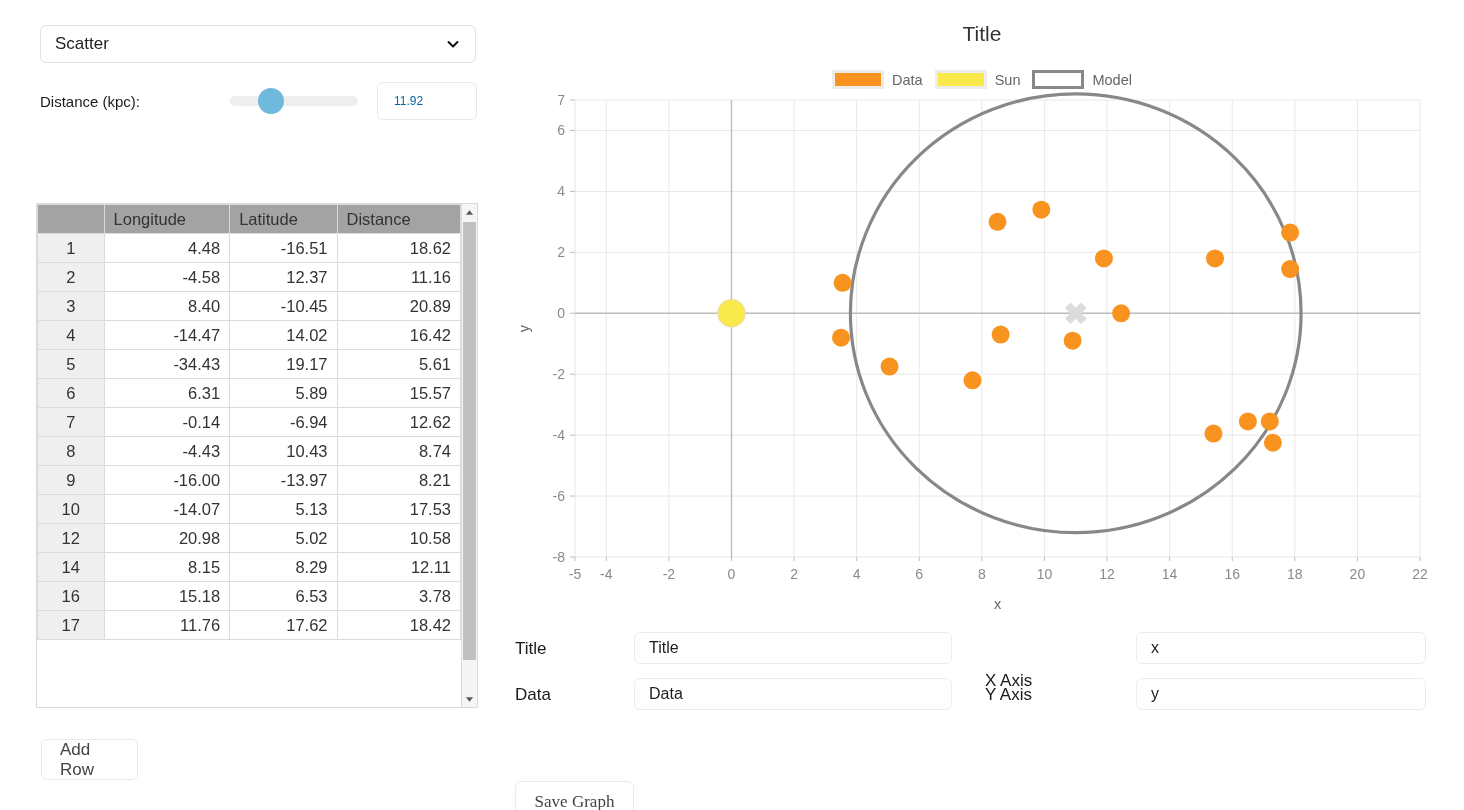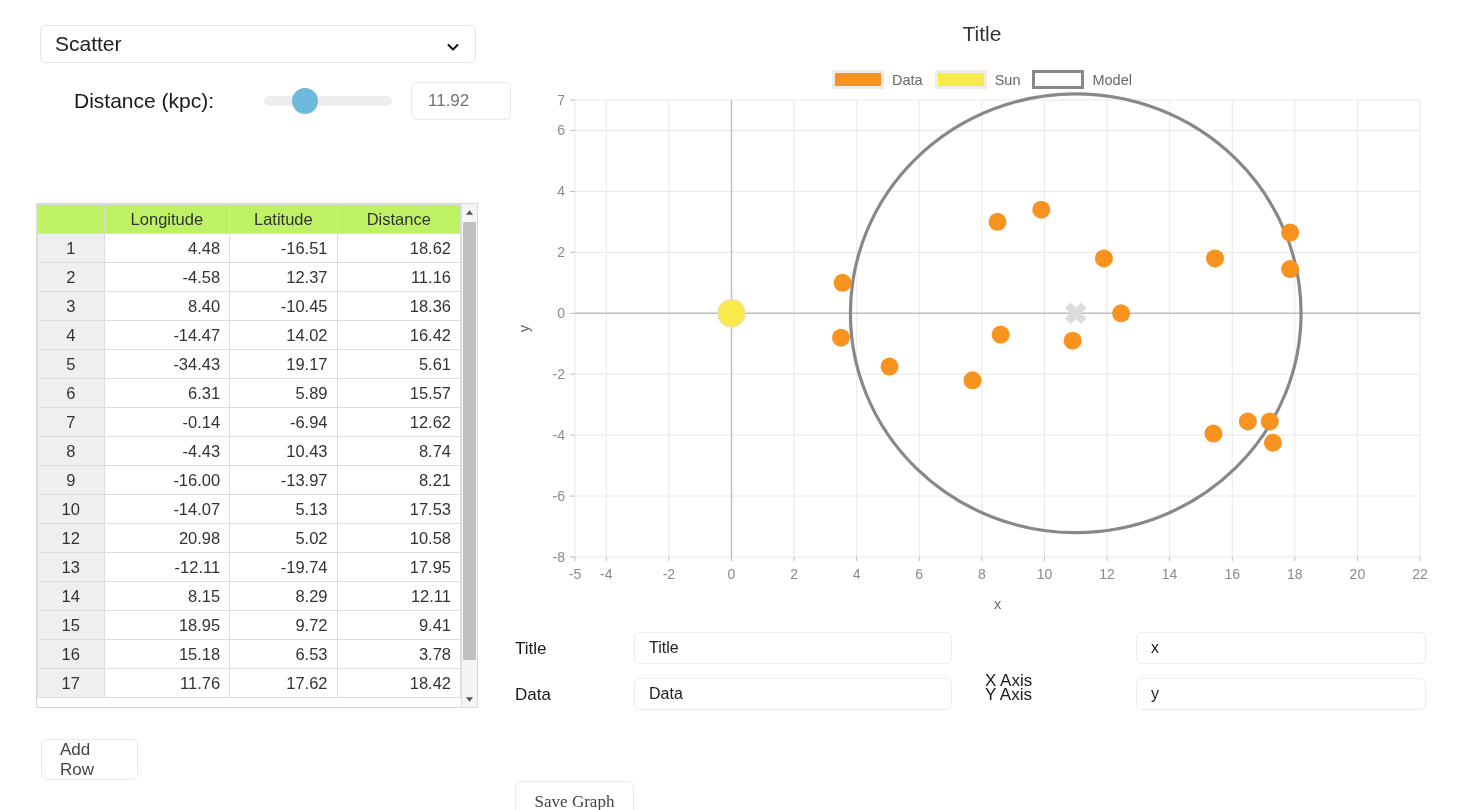--- a/index.html
+++ b/index.html
@@ -16,55 +16,55 @@
   
   #left-panel { position: absolute; left: 0; top: 0; width: 500px; height: 810px; }
 
   .chart-type-select {
     position: absolute; left: 40px; top: 25px;
     width: 436px; height: 38px;
     border: 1px solid #e3e3e3; border-radius: 6px;
     background: #fff;
     display: flex; align-items: center;
     padding: 0 14px;
-    font-size: 21px; color: #222;
+    font-size: 17px; color: #222;
   }
   .chart-type-select .sel-label { flex: 1; }
   .chevron-down { width: 16px; height: 16px; display: block; }
 
   .ctl-row { position: absolute; left: 40px; display: flex; align-items: center; height: 38px; }
   #row-distance { top: 82px; }
   #row-diameter { top: 137px; }
-  .ctl-label { width: 190px; font-size: 21px; color: #1a1a1a; margin-left: 34px; }
+  .ctl-label { width: 190px; font-size: 15px; color: #1a1a1a; }
   .slider { position: relative; width: 128px; height: 38px; display: flex; align-items: center; }
   .slider-track { position: absolute; left: 0; right: 0; height: 10px; background: #eeeeee; border-radius: 5px; }
   .slider-thumb { position: absolute; width: 26px; height: 26px; border-radius: 50%; background: #6fb9dd; }
   .num-box {
     width: 100px; height: 38px; margin-left: 19px;
     border: 1px solid #e9e9e9; border-radius: 6px; background: #fff;
     display: flex; align-items: center; padding-left: 16px;
-    font-size: 17px; color: #737373;
+    font-size: 12px; color: #0369a1;
   }
 
   
   #table-wrap {
     position: absolute; left: 36px; top: 203px;
     width: 442px; height: 505px;
     border: 1px solid #d9d9d9; background: #fff;
     overflow: hidden; display: flex;
   }
   #table-scrollport { flex: 1; overflow: hidden; }
   table { border-collapse: collapse; width: 100%; table-layout: fixed; }
   th, td {
     border: 1px solid #dcdcdc;
     height: 29px; padding: 0 9px;
     font-size: 16.5px; font-weight: normal;
     color: #333; white-space: nowrap;
   }
-  th { background: #bef264; text-align: center; color: #333; }
+  th { background: #a3a3a3; text-align: left; color: #333; }
   td { text-align: right; background: #fff; }
   td.rowidx { background: #efefef; text-align: center; color: #333; }
   col.c0 { width: 62px; } col.c1 { width: 117px; } col.c2 { width: 100px; } col.c3 { width: 115px; }
 
   #vscroll {
     width: 16px; background: #f5f5f5;
     border-left: 1px solid #dcdcdc;
     position: relative; flex: none;
   }
   .sb-arrow {
@@ -175,21 +175,21 @@
               <tr>
                 <td class="rowidx">2</td>
                 <td>-4.58</td>
                 <td>12.37</td>
                 <td>11.16</td>
               </tr>
               <tr>
                 <td class="rowidx">3</td>
                 <td>8.40</td>
                 <td>-10.45</td>
-                <td>18.36</td>
+                <td>20.89</td>
               </tr>
               <tr>
                 <td class="rowidx">4</td>
                 <td>-14.47</td>
                 <td>14.02</td>
                 <td>16.42</td>
               </tr>
               <tr>
                 <td class="rowidx">5</td>
                 <td>-34.43</td>
@@ -226,36 +226,24 @@
                 <td>5.13</td>
                 <td>17.53</td>
               </tr>
               <tr>
                 <td class="rowidx">12</td>
                 <td>20.98</td>
                 <td>5.02</td>
                 <td>10.58</td>
               </tr>
               <tr>
-                <td class="rowidx">13</td>
-                <td>-12.11</td>
-                <td>-19.74</td>
-                <td>17.95</td>
-              </tr>
-              <tr>
                 <td class="rowidx">14</td>
                 <td>8.15</td>
                 <td>8.29</td>
                 <td>12.11</td>
-              </tr>
-              <tr>
-                <td class="rowidx">15</td>
-                <td>18.95</td>
-                <td>9.72</td>
-                <td>9.41</td>
               </tr>
               <tr>
                 <td class="rowidx">16</td>
                 <td>15.18</td>
                 <td>6.53</td>
                 <td>3.78</td>
               </tr>
               <tr>
                 <td class="rowidx">17</td>
                 <td>11.76</td>

